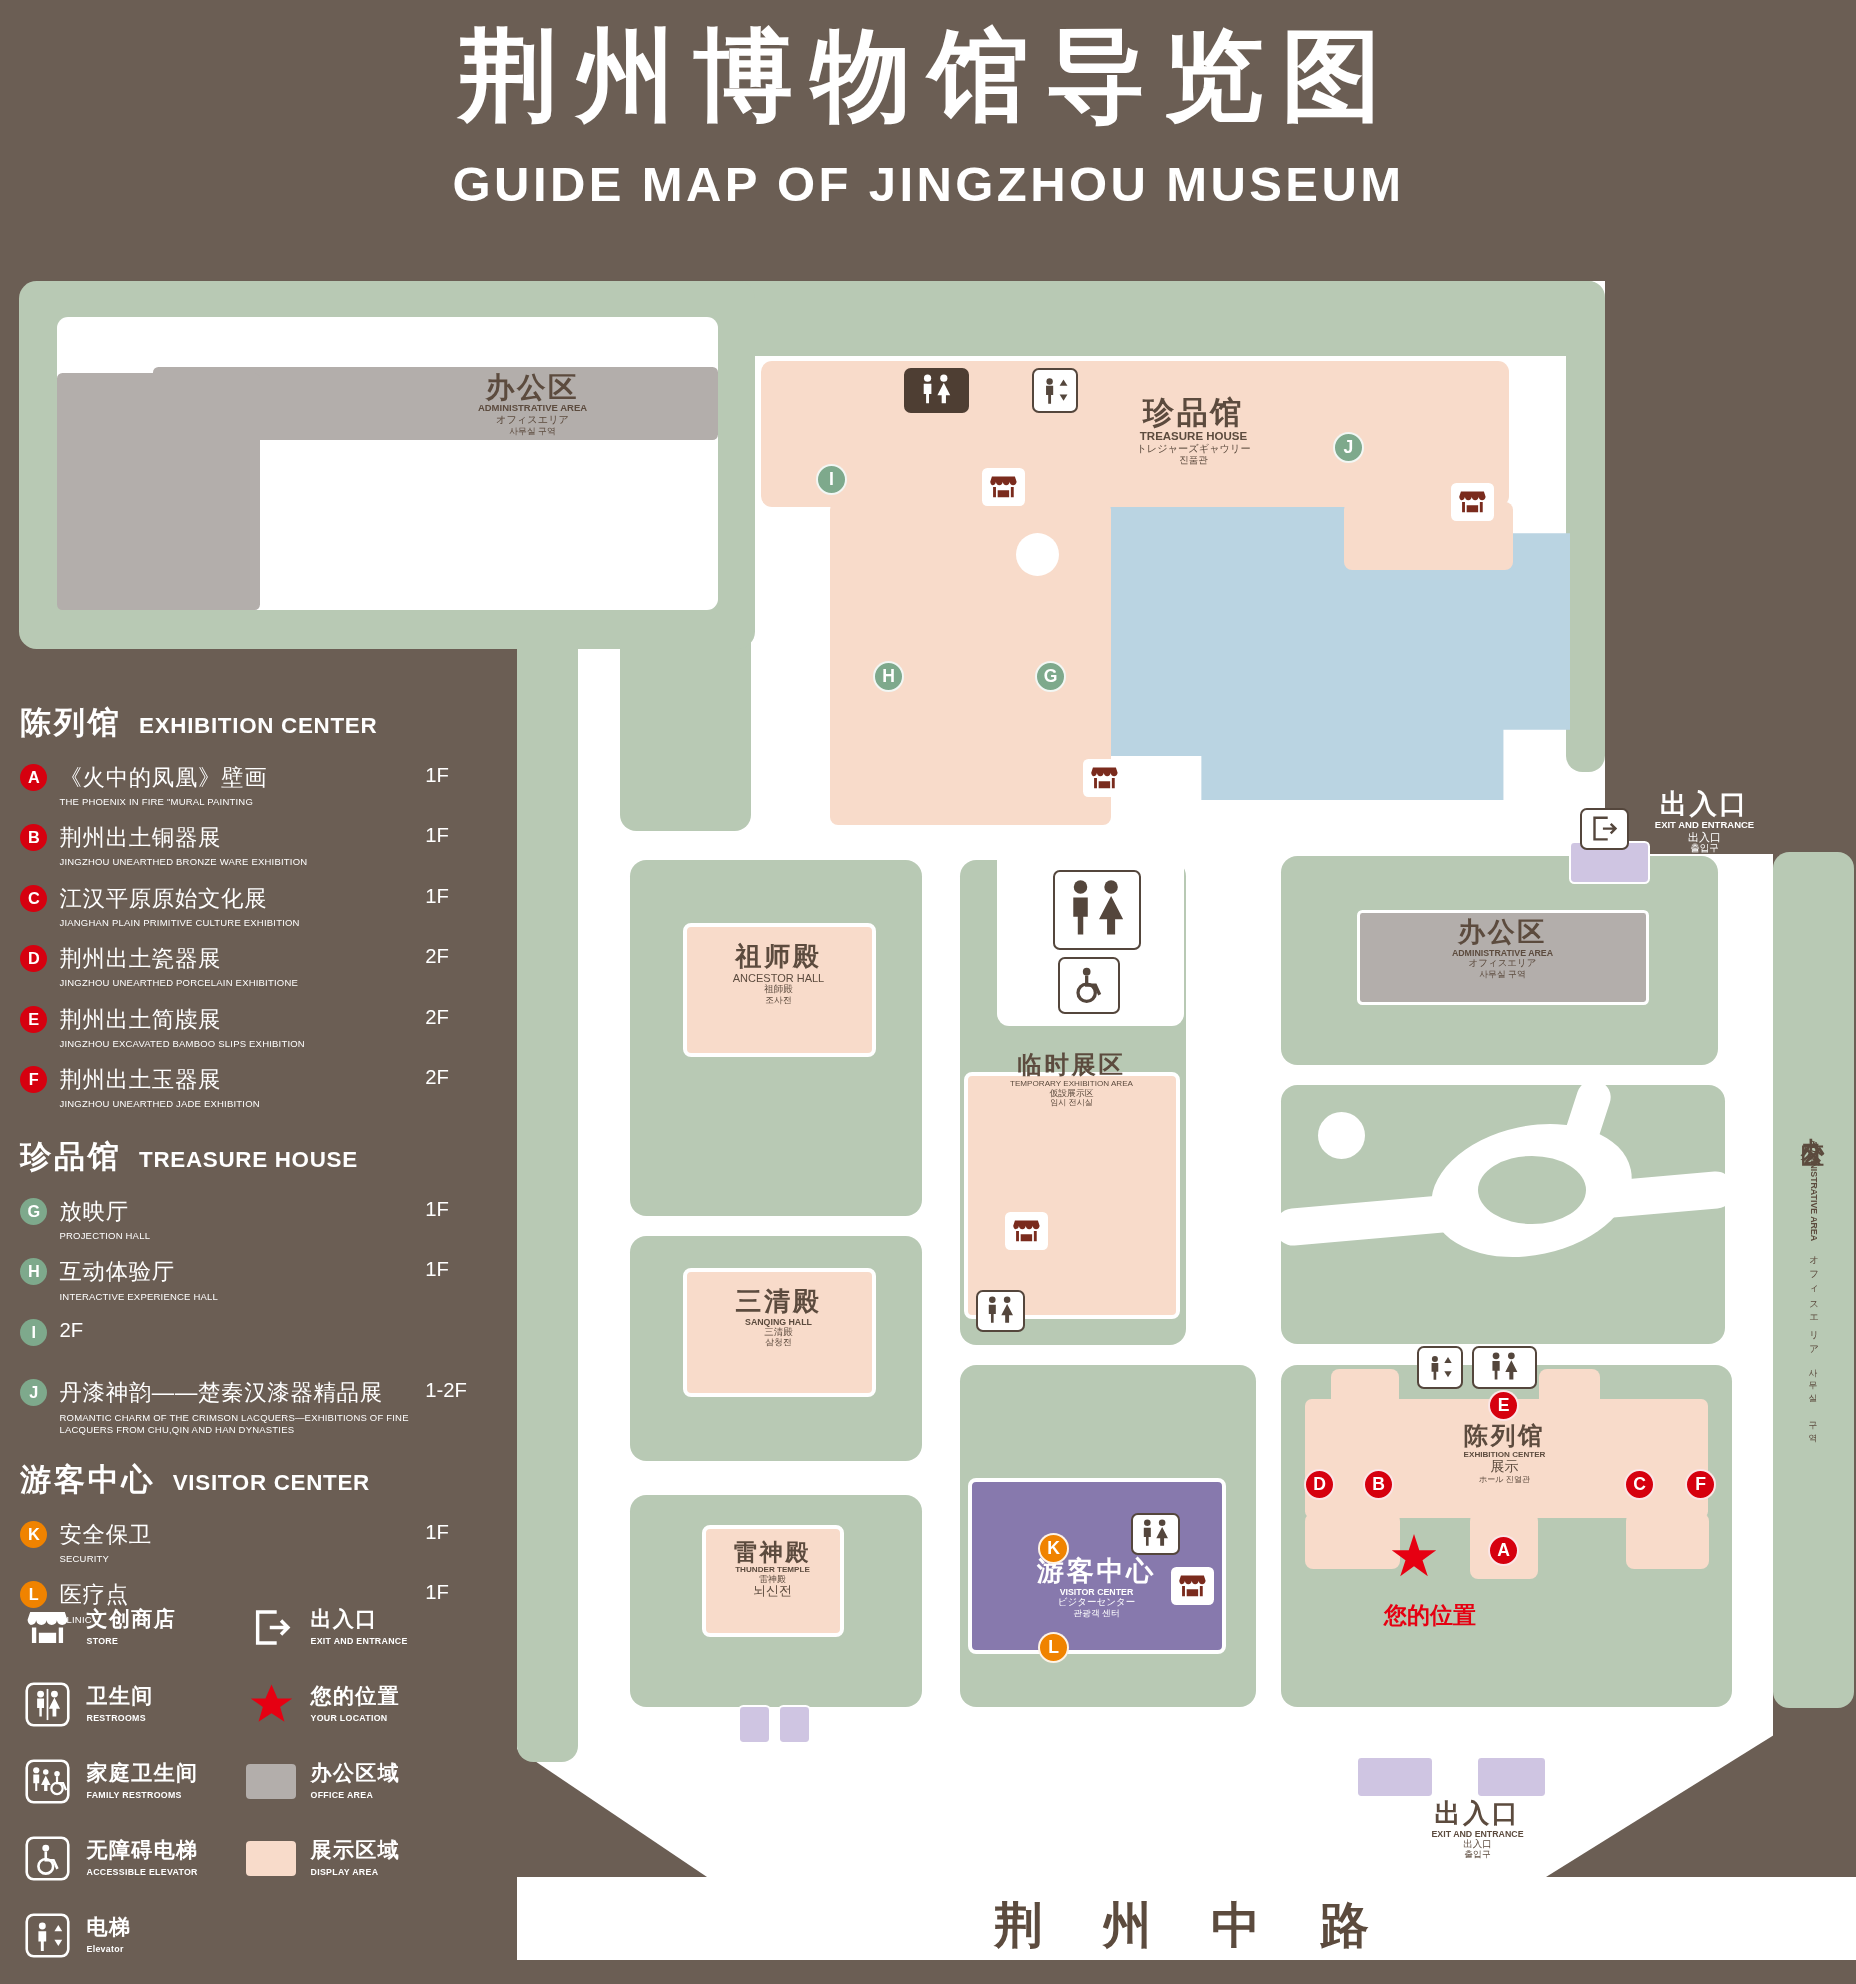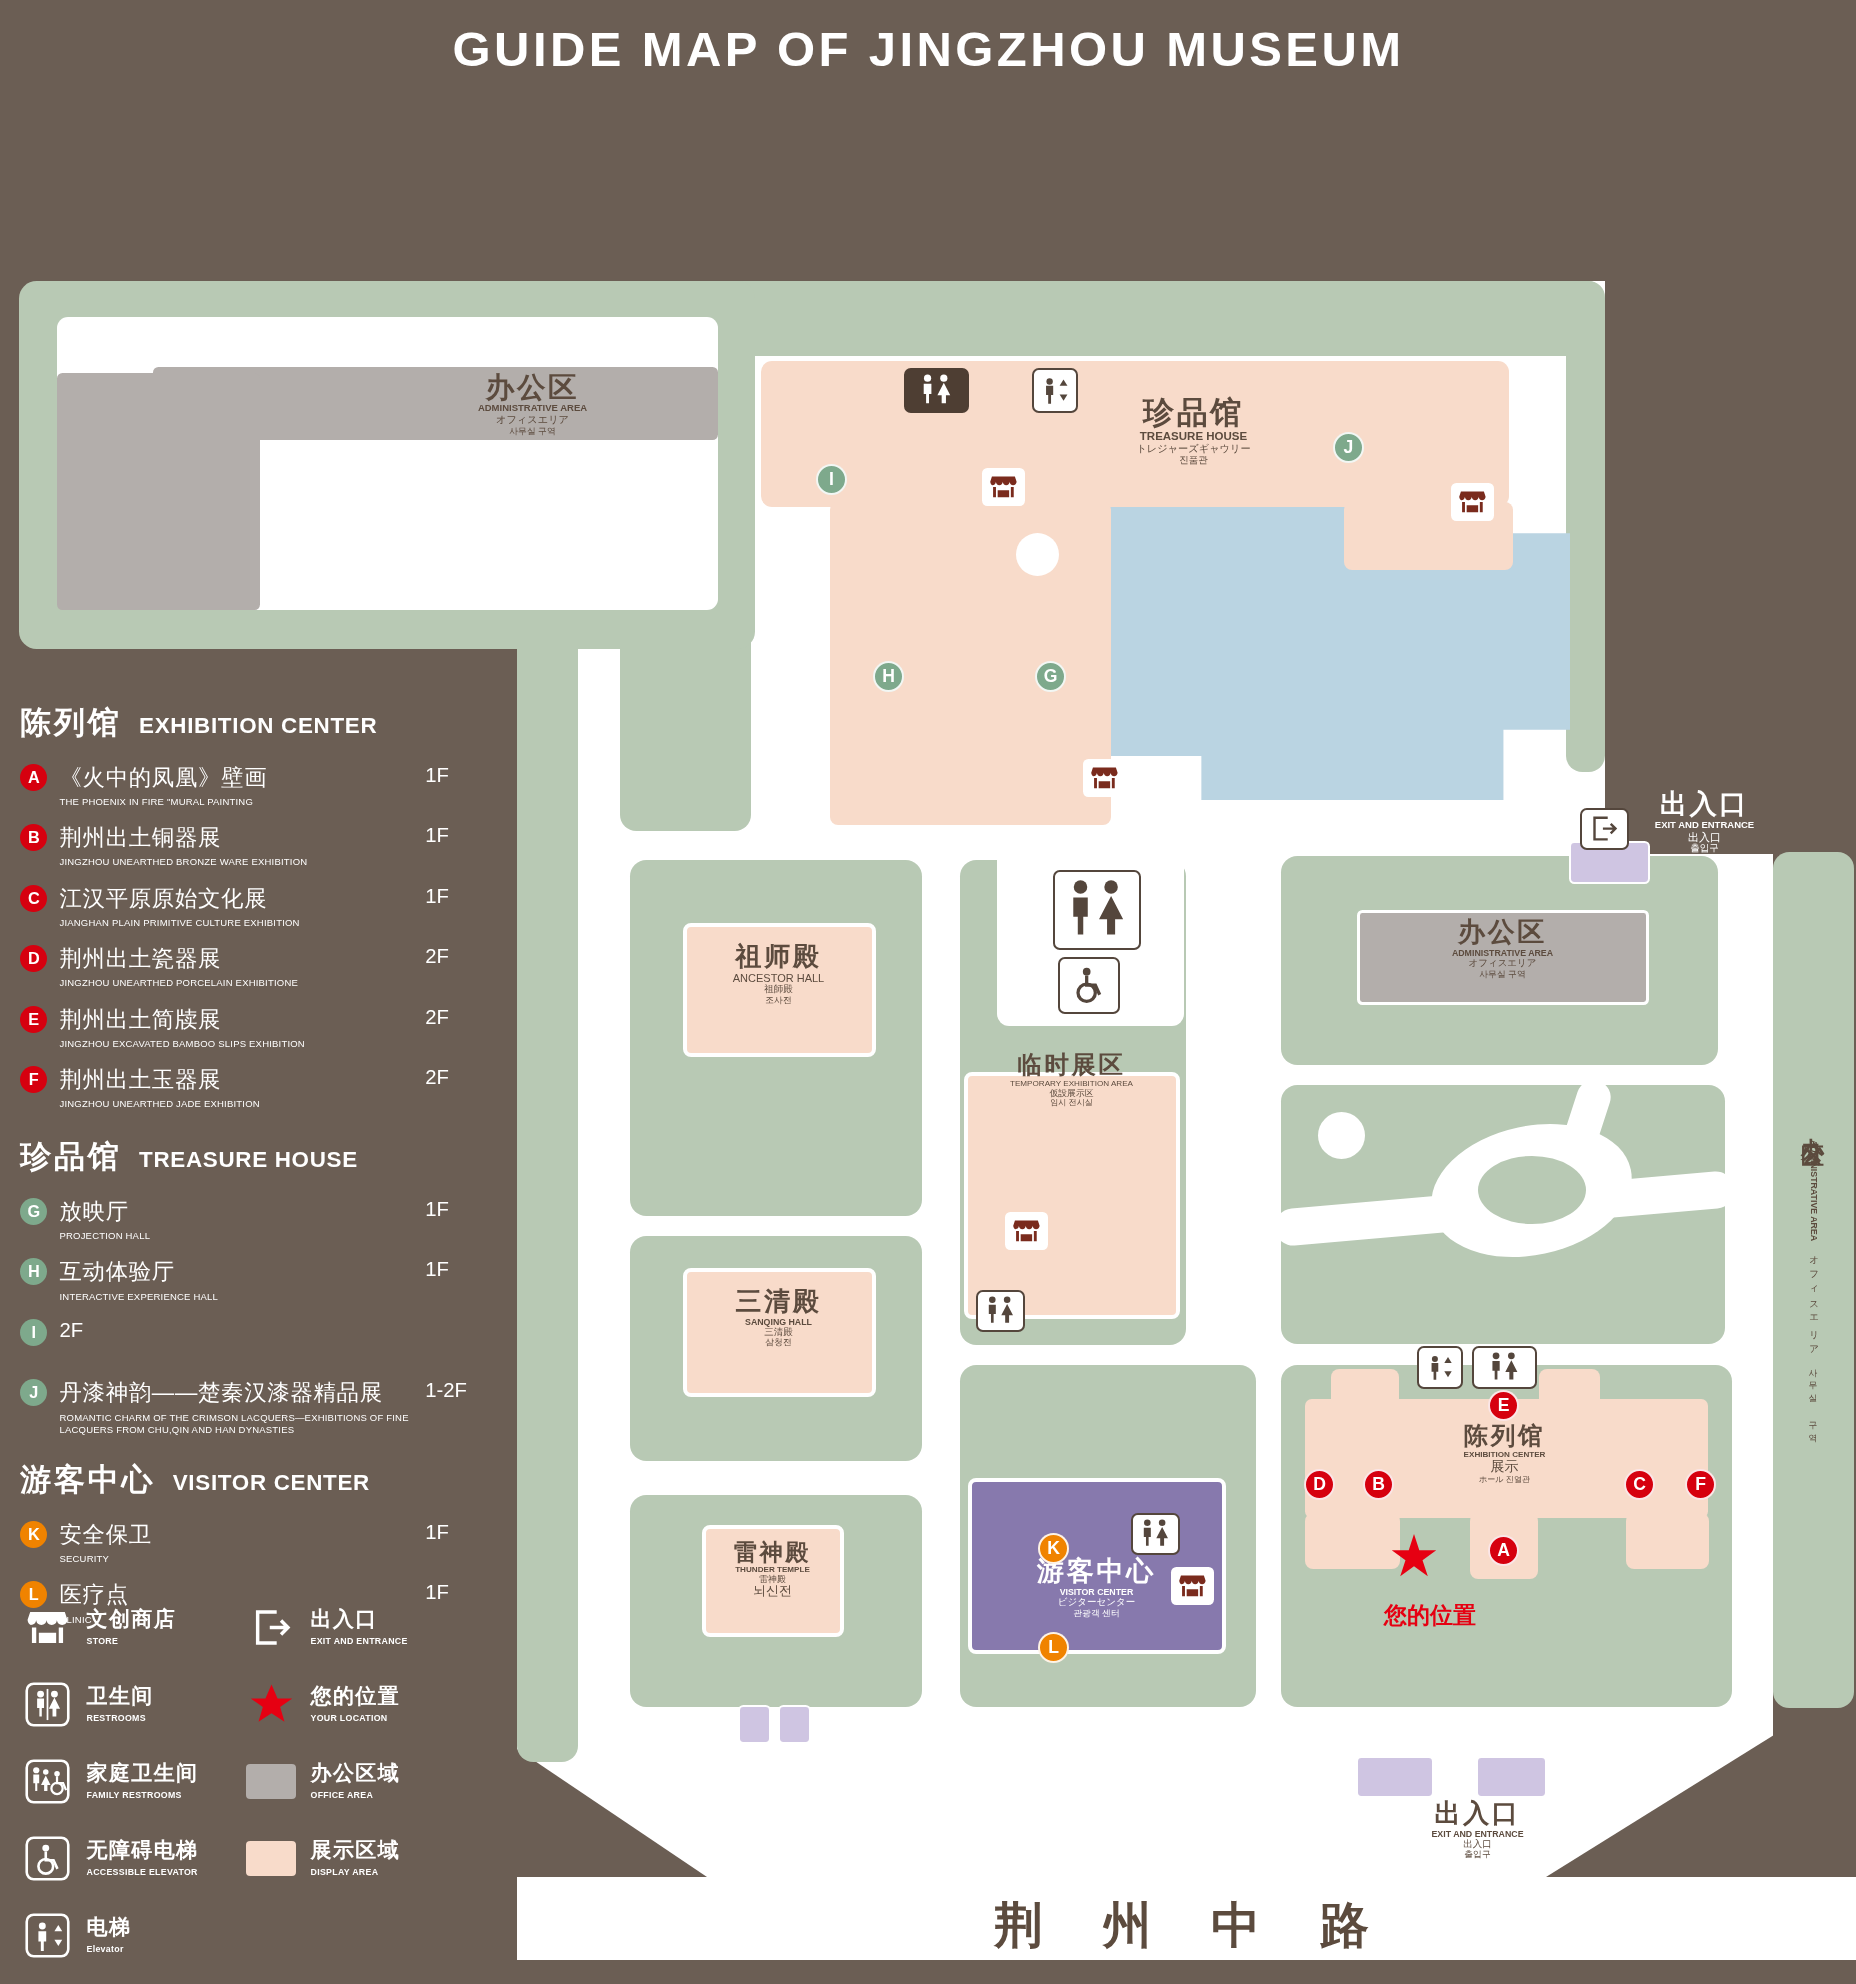--- a/index.html
+++ b/index.html
@@ -53,20 +53,21 @@
   .vt-up{text-orientation:upright;letter-spacing:4.1px}
   #road-text{position:absolute;left:915px;top:1893px;width:556px;text-align:center;font-size:49px;font-weight:bold;color:#5c4b3e;letter-spacing:23px}
   .star{color:#e60012;line-height:1}
 </style>
 </head>
 <body>
 
 <div id="stage">
 
   <div id="hdr">
+    <div class="t1">荆州博物馆导览图</div>
     <div class="t2">GUIDE MAP OF JINGZHOU MUSEUM</div>
   </div>
 
   <div class="whiteblk" style="left:517px;top:281px;width:1256px;height:1596px;border-radius:20.3px"></div>
   <div class="abs" style="left:1605px;top:281px;width:169px;height:573px;background:#6b5e54"></div>
   <div class="abs" style="left:517px;top:1749px;width:190px;height:128px;background:#6b5e54;clip-path:polygon(0 0,100% 100%,0 100%)"></div>
   <div class="abs" style="left:1546px;top:1735px;width:228px;height:142px;background:#6b5e54;clip-path:polygon(100% 0,100% 100%,0 100%)"></div>
 
   <div class="green" style="left:517px;top:281px;width:61px;height:1481px"></div>
   <div class="green" style="left:517px;top:281px;width:1087px;height:75px"></div>

